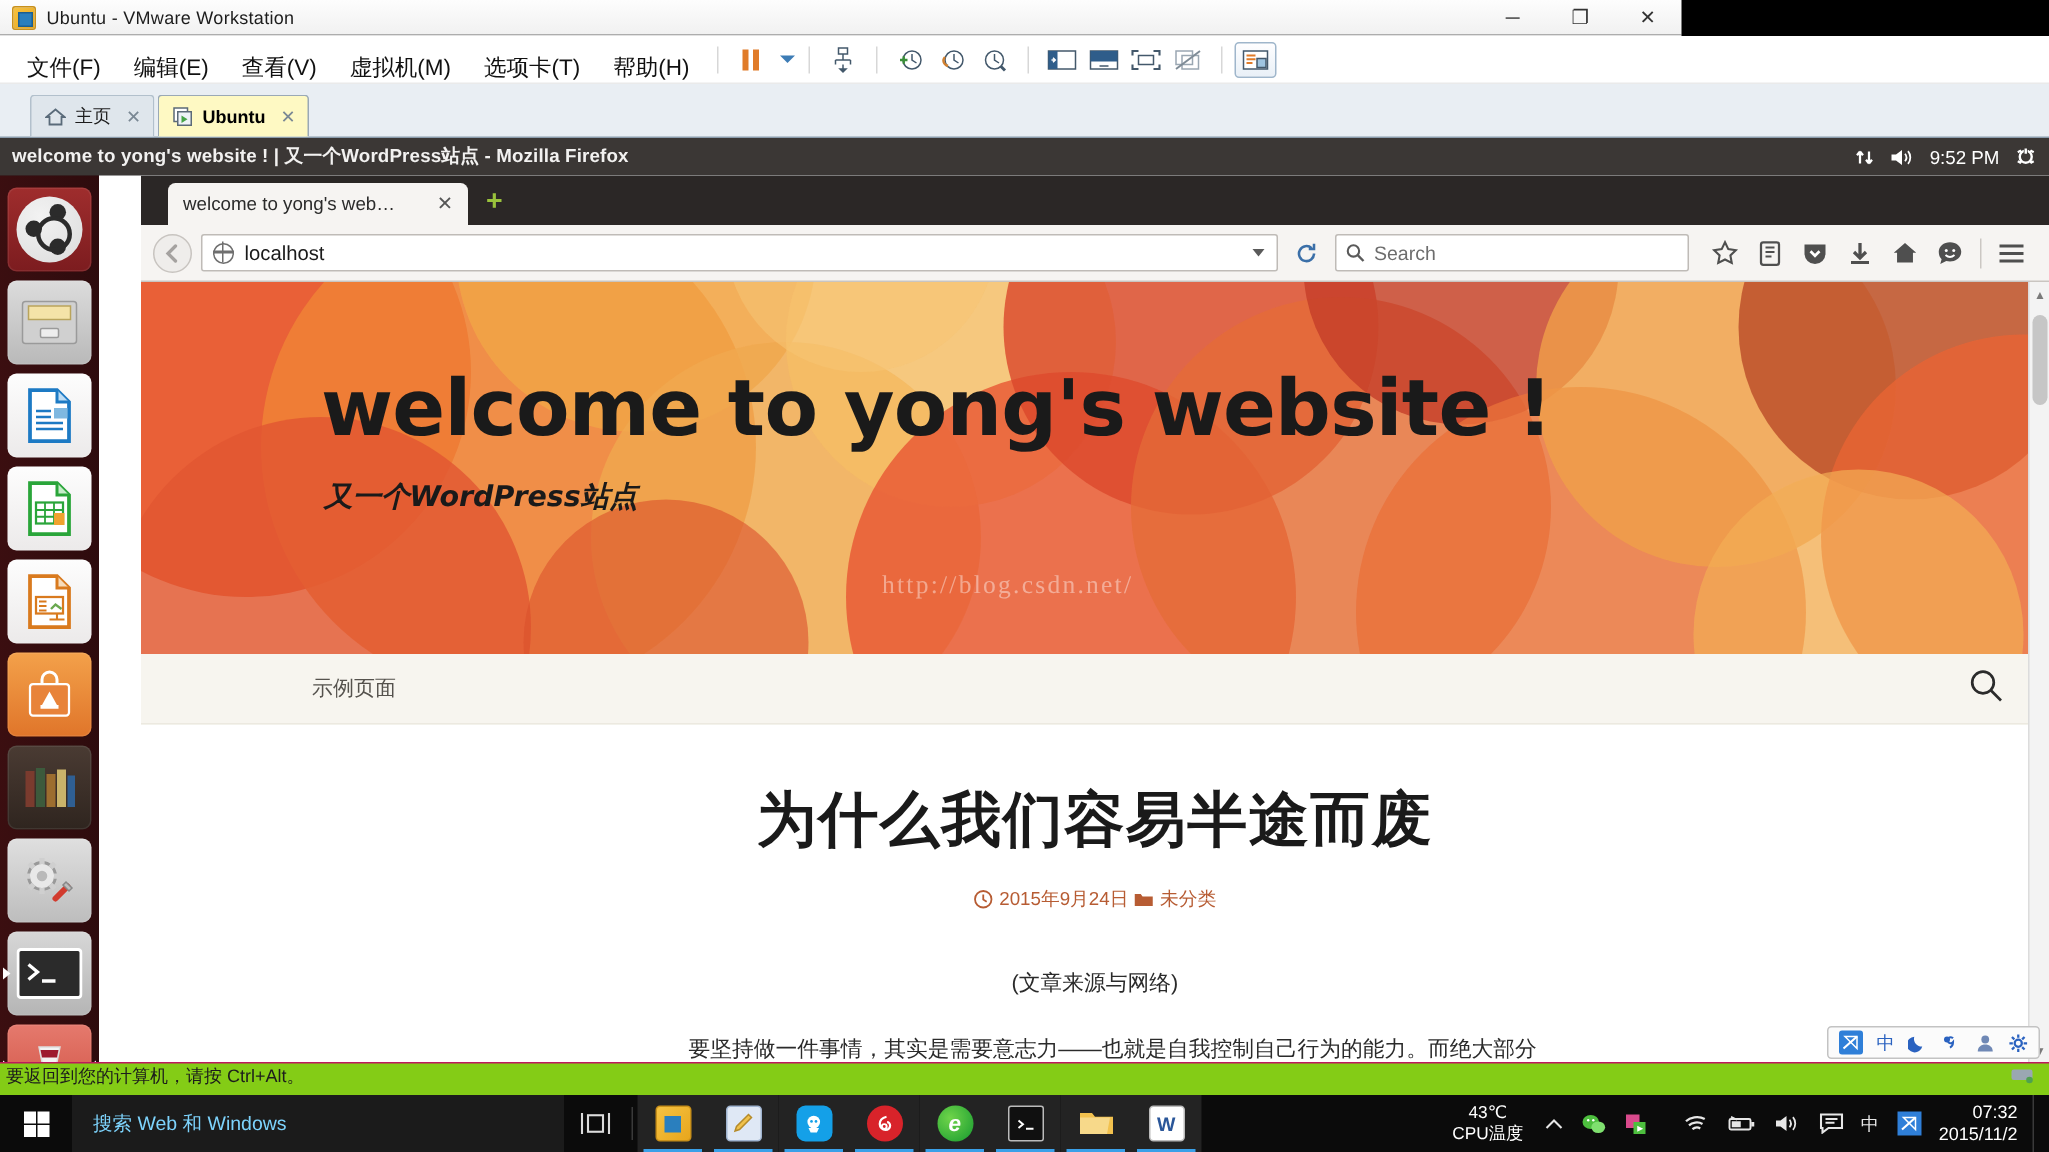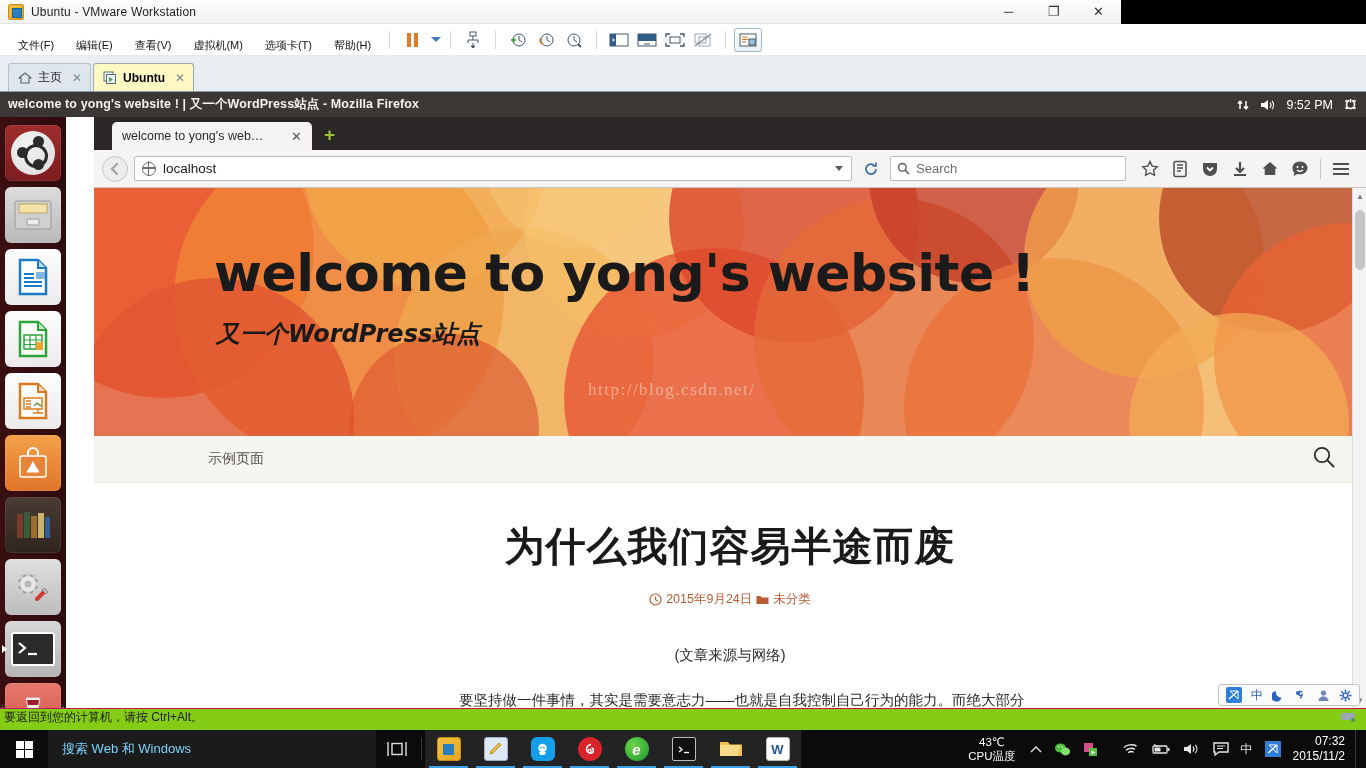--- a/index.html
+++ b/index.html
@@ -33,37 +33,37 @@
   .vmw-winbtn {
     width: 45px; height: 24px; display: flex; align-items: center; justify-content: center;
     color: #333; font-size: 13px;
   }
 
   .vmw-menubar {
     position: absolute; left: 0; top: 24px; width: 1366px; height: 32px;
     background: #fff; border-bottom: 1px solid #eaeaea;
     display: flex; align-items: center;
   }
-  .vmw-menu { font-size: 11px; color: #111; padding: 3px 10px; margin-left: 2px; margin-top: 12px; }
+  .vmw-menu { font-size: 15px; color: #111; padding: 3px 10px; margin-left: 2px; margin-top: 12px; }
   .vmw-menu:first-child { margin-left: 8px; }
   .vmw-sep { width: 1px; height: 18px; background: #d7d7d7; margin: 0 8px; }
   .tb-btn {
     width: 28px; height: 24px; display: flex; align-items: center; justify-content: center;
     color: #43586b;
   }
   .tb-btn svg { display: block; }
   .tb-btn.boxed { border: 1px solid #9fb6cb; border-radius: 3px; background: linear-gradient(#fefeff,#e9f0f7); }
   .pause-ico { display: flex; gap: 3px; }
   .pause-ico i { display: block; width: 4px; height: 14px; background: #e07b29; }
   .caret-dn { width: 0; height: 0; border-left: 5px solid transparent; border-right: 5px solid transparent; border-top: 5px solid #3d7cb5; margin-left: 4px; }
 
   .vmw-tabs {
     position: absolute; left: 0; top: 56px; width: 1366px; height: 36px;
     background: #e9eef3; border-bottom: 1px solid #8a9bab;
-    display: flex; align-items: flex-end; padding-left: 8px;
+    display: flex; align-items: flex-end; padding-left: 20px;
   }
   .vmw-tab {
     height: 28px; display: flex; align-items: center; gap: 6px;
     padding: 0 8px 0 9px; font-size: 12px; color: #1c1c1c;
     background: #dfe6ec; border: 1px solid #b2c0cc; border-bottom: none;
     border-radius: 3px 3px 0 0; margin-right: 2px;
   }
   .vmw-tab.active { background: #fef9c3; border-color: #9aa9b6; color: #000; font-weight: bold; }
   .vmw-tab .x { color: #7a8894; font-size: 12px; margin-left: 4px; }
   .tab-ico { width: 14px; height: 14px; position: relative; }
@@ -174,21 +174,21 @@
   .page { position: relative; height: 520px; background: #fff; overflow: hidden; }
   .wp-header {
     position: relative; height: 248px; overflow: hidden;
     background: #f4dfb5;
   }
   .wp-title {
     position: absolute; left: 120px; top: 55px; font-size: 52px; font-weight: bold;
     color: #1a1a1a; letter-spacing: -0.5px; font-family: "DejaVu Sans", sans-serif;
   }
   .wp-desc {
-    position: absolute; left: 122px; top: 130px; font-size: 24px; font-style: italic;
+    position: absolute; left: 122px; top: 130px; font-size: 19px; font-style: italic;
     color: #1a1a1a; font-weight: bold; font-family: "DejaVu Sans", sans-serif;
   }
   .wp-watermark {
     position: absolute; left: 494px; top: 192px; font-size: 17px; letter-spacing: 1.5px;
     color: rgba(255,255,255,.42); font-family: "Liberation Serif", serif;
   }
   .wp-nav {
     height: 47px; background: #f7f5ef; border-bottom: 1px solid #ece9e0;
     display: flex; align-items: center; padding: 0 30px 0 114px;
   }

